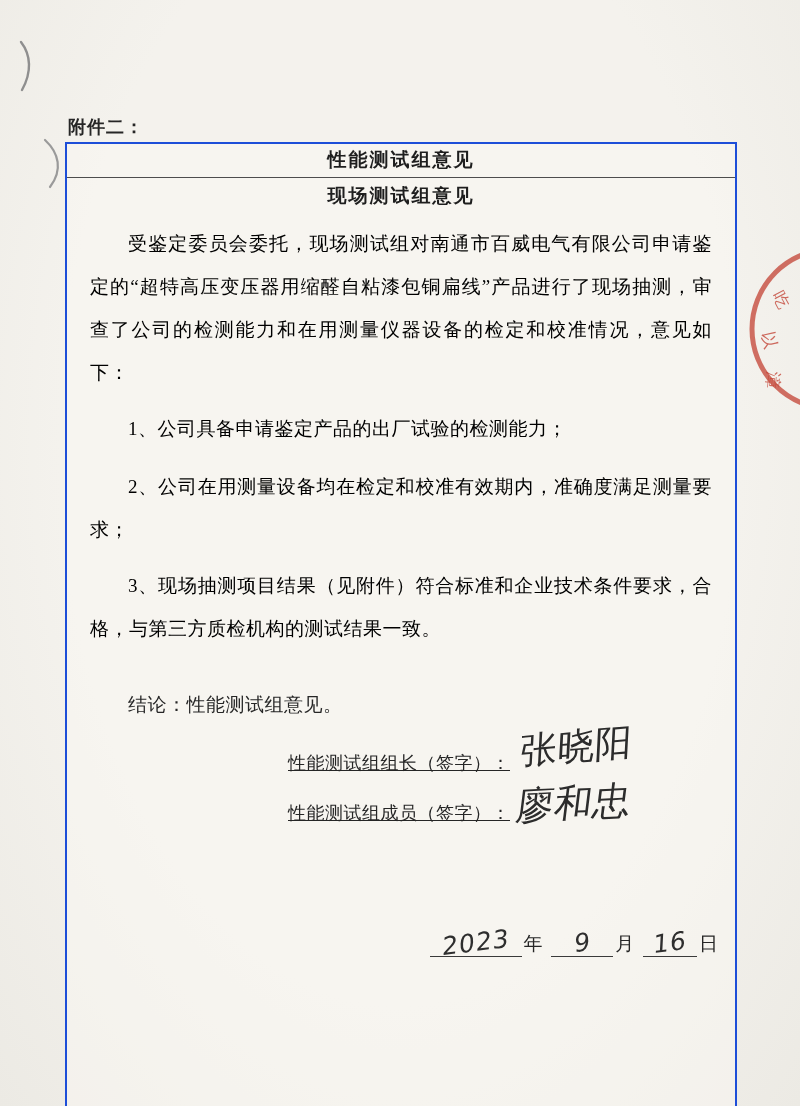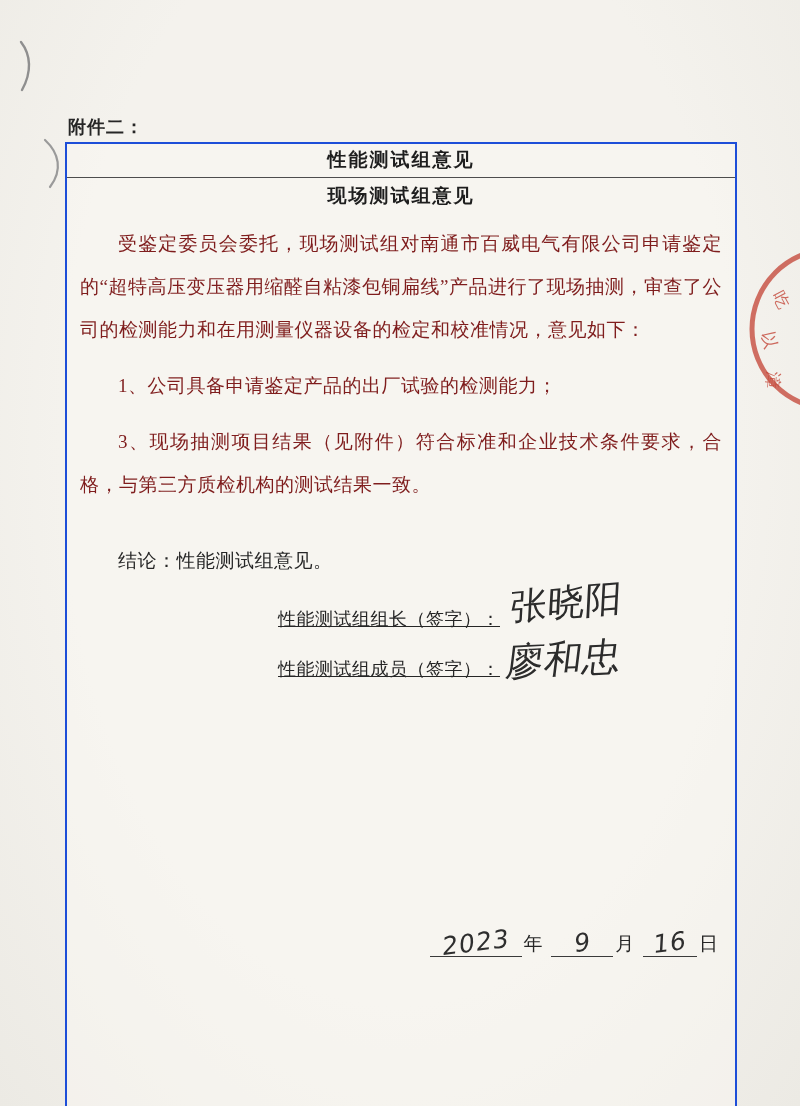--- a/index.html
+++ b/index.html
@@ -29,33 +29,33 @@
     background: rgba(250, 248, 243, 0.45);
   }
   .table-header-row {
     height: 34px; line-height: 32px;
     border-bottom: 1.5px solid #4d4d4d;
     text-align: center;
     font-family: "Liberation Sans", "DejaVu Sans", sans-serif;
     font-weight: bold; font-size: 19px; letter-spacing: 2px;
     color: #1e1e1e;
   }
-  .table-body-cell { position: relative; padding: 0 13px; height: 790px; }
+  .table-body-cell { position: relative; padding: 0 23px; height: 790px; }
 
   .subheader {
     margin-top: 5px; text-align: center;
     font-family: "Liberation Sans", "DejaVu Sans", sans-serif;
     font-weight: bold; font-size: 19px; letter-spacing: 2px;
     color: #1e1e1e;
   }
 
   .para {
     font-size: 19px; line-height: 43px;
     text-indent: 2em; text-align: justify;
-    letter-spacing: 0.5px; color: #7f1d1d;
+    letter-spacing: 0.5px; color: #000000;
   }
   .para-intro  { margin-top: 13px; }
   .para-point1 { margin-top: 13px; }
   .para-point2 { margin-top: 15px; }
   .para-point3 { margin-top: 13px; }
 
   .conclusion-line { margin-top: 42px; margin-left: 2em; font-size: 19px; letter-spacing: 0.5px; }
   .attachment-note { margin-top: 27px; margin-left: 2em; font-size: 19px; letter-spacing: 0.5px; }
 
   .sig-block { margin-top: 24px; margin-left: 198px; text-decoration: underline; }
@@ -115,20 +115,21 @@
     <div class="table-header-row">性能测试组意见</div>
 
     <div class="table-body-cell">
 
       <div class="subheader">现场测试组意见</div>
 
       <p class="para para-intro">受鉴定委员会委托，现场测试组对南通市百威电气有限公司申请鉴定的“超特高压变压器用缩醛自粘漆包铜扁线”产品进行了现场抽测，审查了公司的检测能力和在用测量仪器设备的检定和校准情况，意见如下：</p>
 
       <p class="para para-point1">1、公司具备申请鉴定产品的出厂试验的检测能力；</p>
 
+      <p class="para para-point2">2、公司在用测量设备均在检定和校准有效期内，准确度满足测量要求；</p>
 
       <p class="para para-point3">3、现场抽测项目结果（见附件）符合标准和企业技术条件要求，合格，与第三方质检机构的测试结果一致。</p>
 
       <p class="conclusion-line">结论：性能测试组意见。</p>
 
 
       <div class="sig-block">
         <div class="sig-row sig-row-1">
           <span class="sig-label">性能测试组组长（签字）：</span>
           <span class="sig-hand">张晓阳</span>

